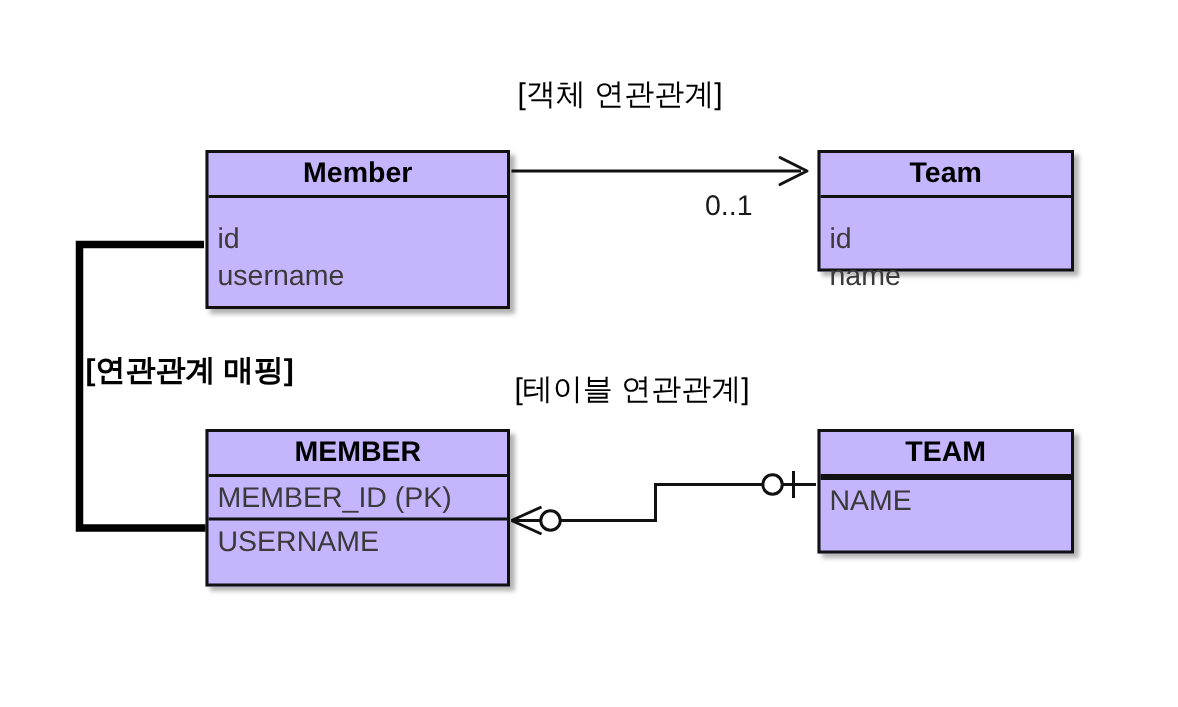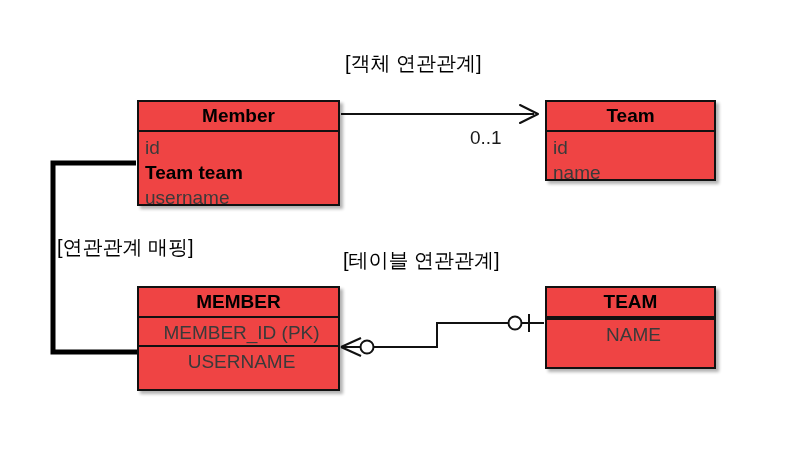--- a/index.html
+++ b/index.html
@@ -16,21 +16,21 @@
     position: relative;
     width: 785px;
     height: 471px;
     background: #ffffff;
     overflow: hidden;
   }
 
   
   .box {
     position: absolute;
-    background: #ef4444;
+    background: #c4b5fd;
     border: 2px solid #111111;
     box-sizing: border-box;
     box-shadow: 3px 3px 3px rgba(0,0,0,0.30);
   }
   .box .title {
     text-align: center;
     font-weight: bold;
     color: #000000;
     box-sizing: border-box;
     white-space: nowrap;
@@ -60,55 +60,54 @@
     line-height: 28px;
     height: 28px;
   }
   .obj-box .row {
     font-size: 19px;
     line-height: 25px;
     height: 25px;
     padding-left: 6px;
   }
   .obj-box .rowgroup {
-    padding-top: 3px;
+    padding-top: 15px;
   }
 
   
   .tbl-box .title {
     font-size: 19px;
     line-height: 28px;
     height: 28px;
   }
   .tbl-box .row {
     font-size: 19px;
     line-height: 25px;
     height: 25px;
     padding-left: 6px;
   }
   .tbl-box .rowgroup {
     padding-top: 2px;
-    text-align: center;
   }
 
   
   #box-member-class { left: 137px; top: 100px;  width: 203px; height: 106px; }
   #box-team-class   { left: 545px; top: 100px;  width: 171px; height: 81px;  }
   #box-member-table { left: 137px; top: 286px;  width: 203px; height: 105px; }
   #box-team-table   { left: 545px; top: 286px;  width: 171px; height: 83px;  }
 
   
   .caption {
     position: absolute;
     font-size: 20px;
     line-height: 24px;
     color: #000000;
     white-space: nowrap;
   }
-  .caption.bold { font-weight: normal; }
+  .caption.bold { font-weight: bold; }
   #caption-object   { left: 345px; top: 51px; }
   #caption-table    { left: 343px; top: 248px; text-align: right; }
   #caption-mapping  { left: 57px;  top: 235px; }
   #label-multiplicity {
     position: absolute;
     left: 470px; top: 127px;
     font-size: 19px;
     line-height: 22px;
     color: #1a1a1a;
     white-space: nowrap;
@@ -161,21 +160,20 @@
 
   <div class="caption bold" id="caption-mapping">[연관관계 매핑]</div>
 
   <div id="label-multiplicity">0..1</div>
 
   <div class="box obj-box" id="box-member-class">
     <div class="title">Member</div>
     <div class="sep"></div>
     <div class="rowgroup">
       <div class="row">id</div>
-      <div class="row bold">Team team</div>
       <div class="row">username</div>
     </div>
   </div>
 
   <div class="box obj-box" id="box-team-class">
     <div class="title">Team</div>
     <div class="sep"></div>
     <div class="rowgroup">
       <div class="row">id</div>
       <div class="row">name</div>

